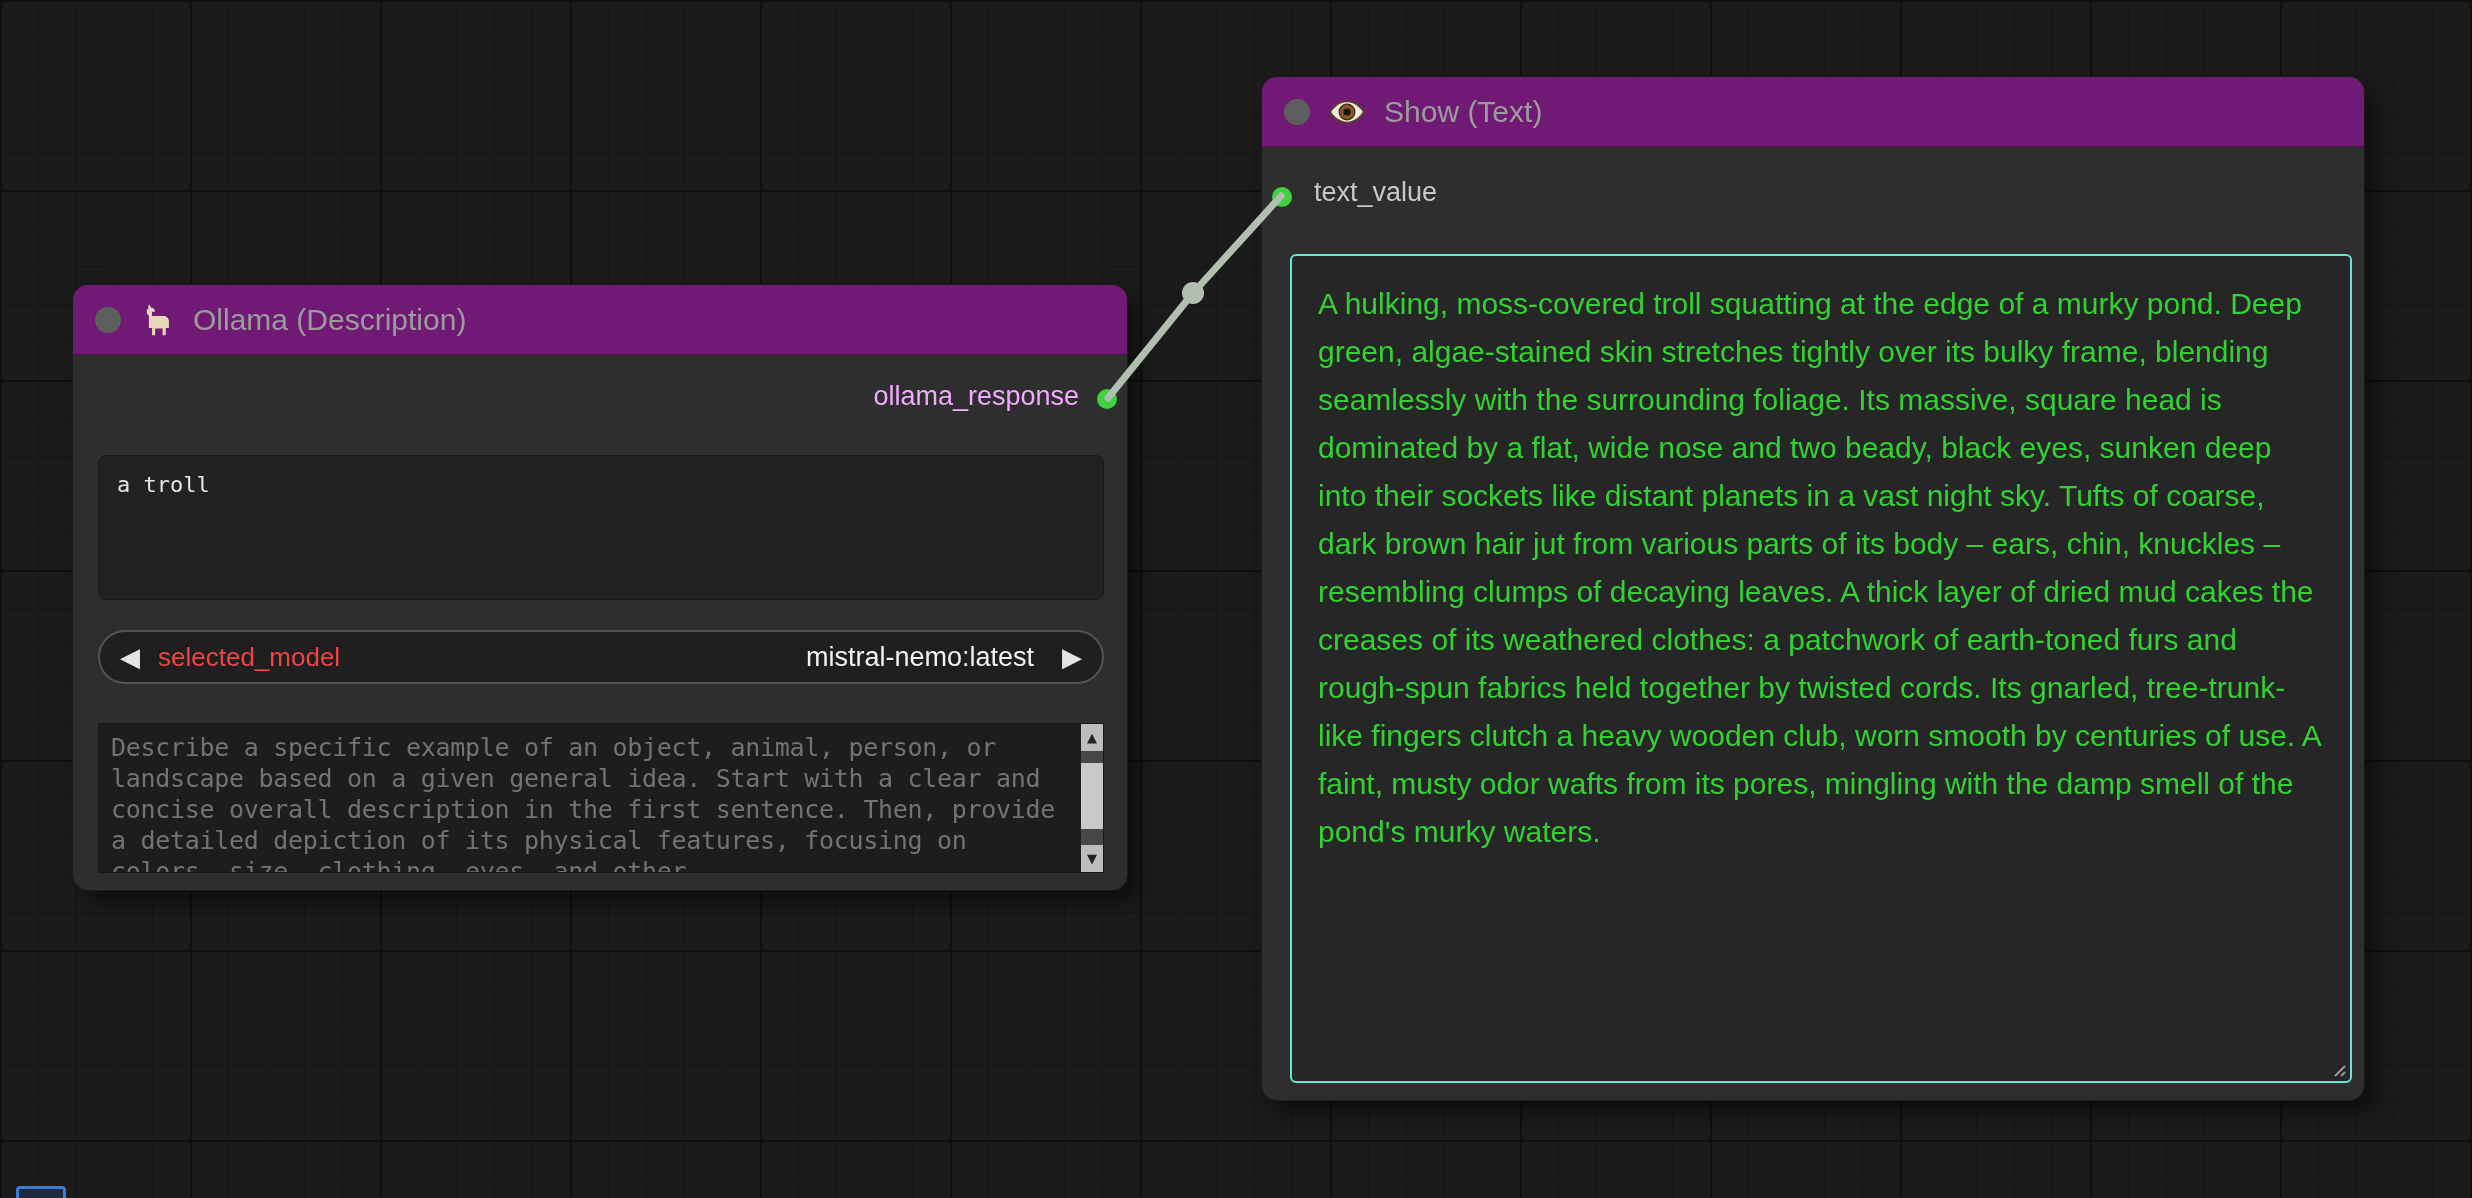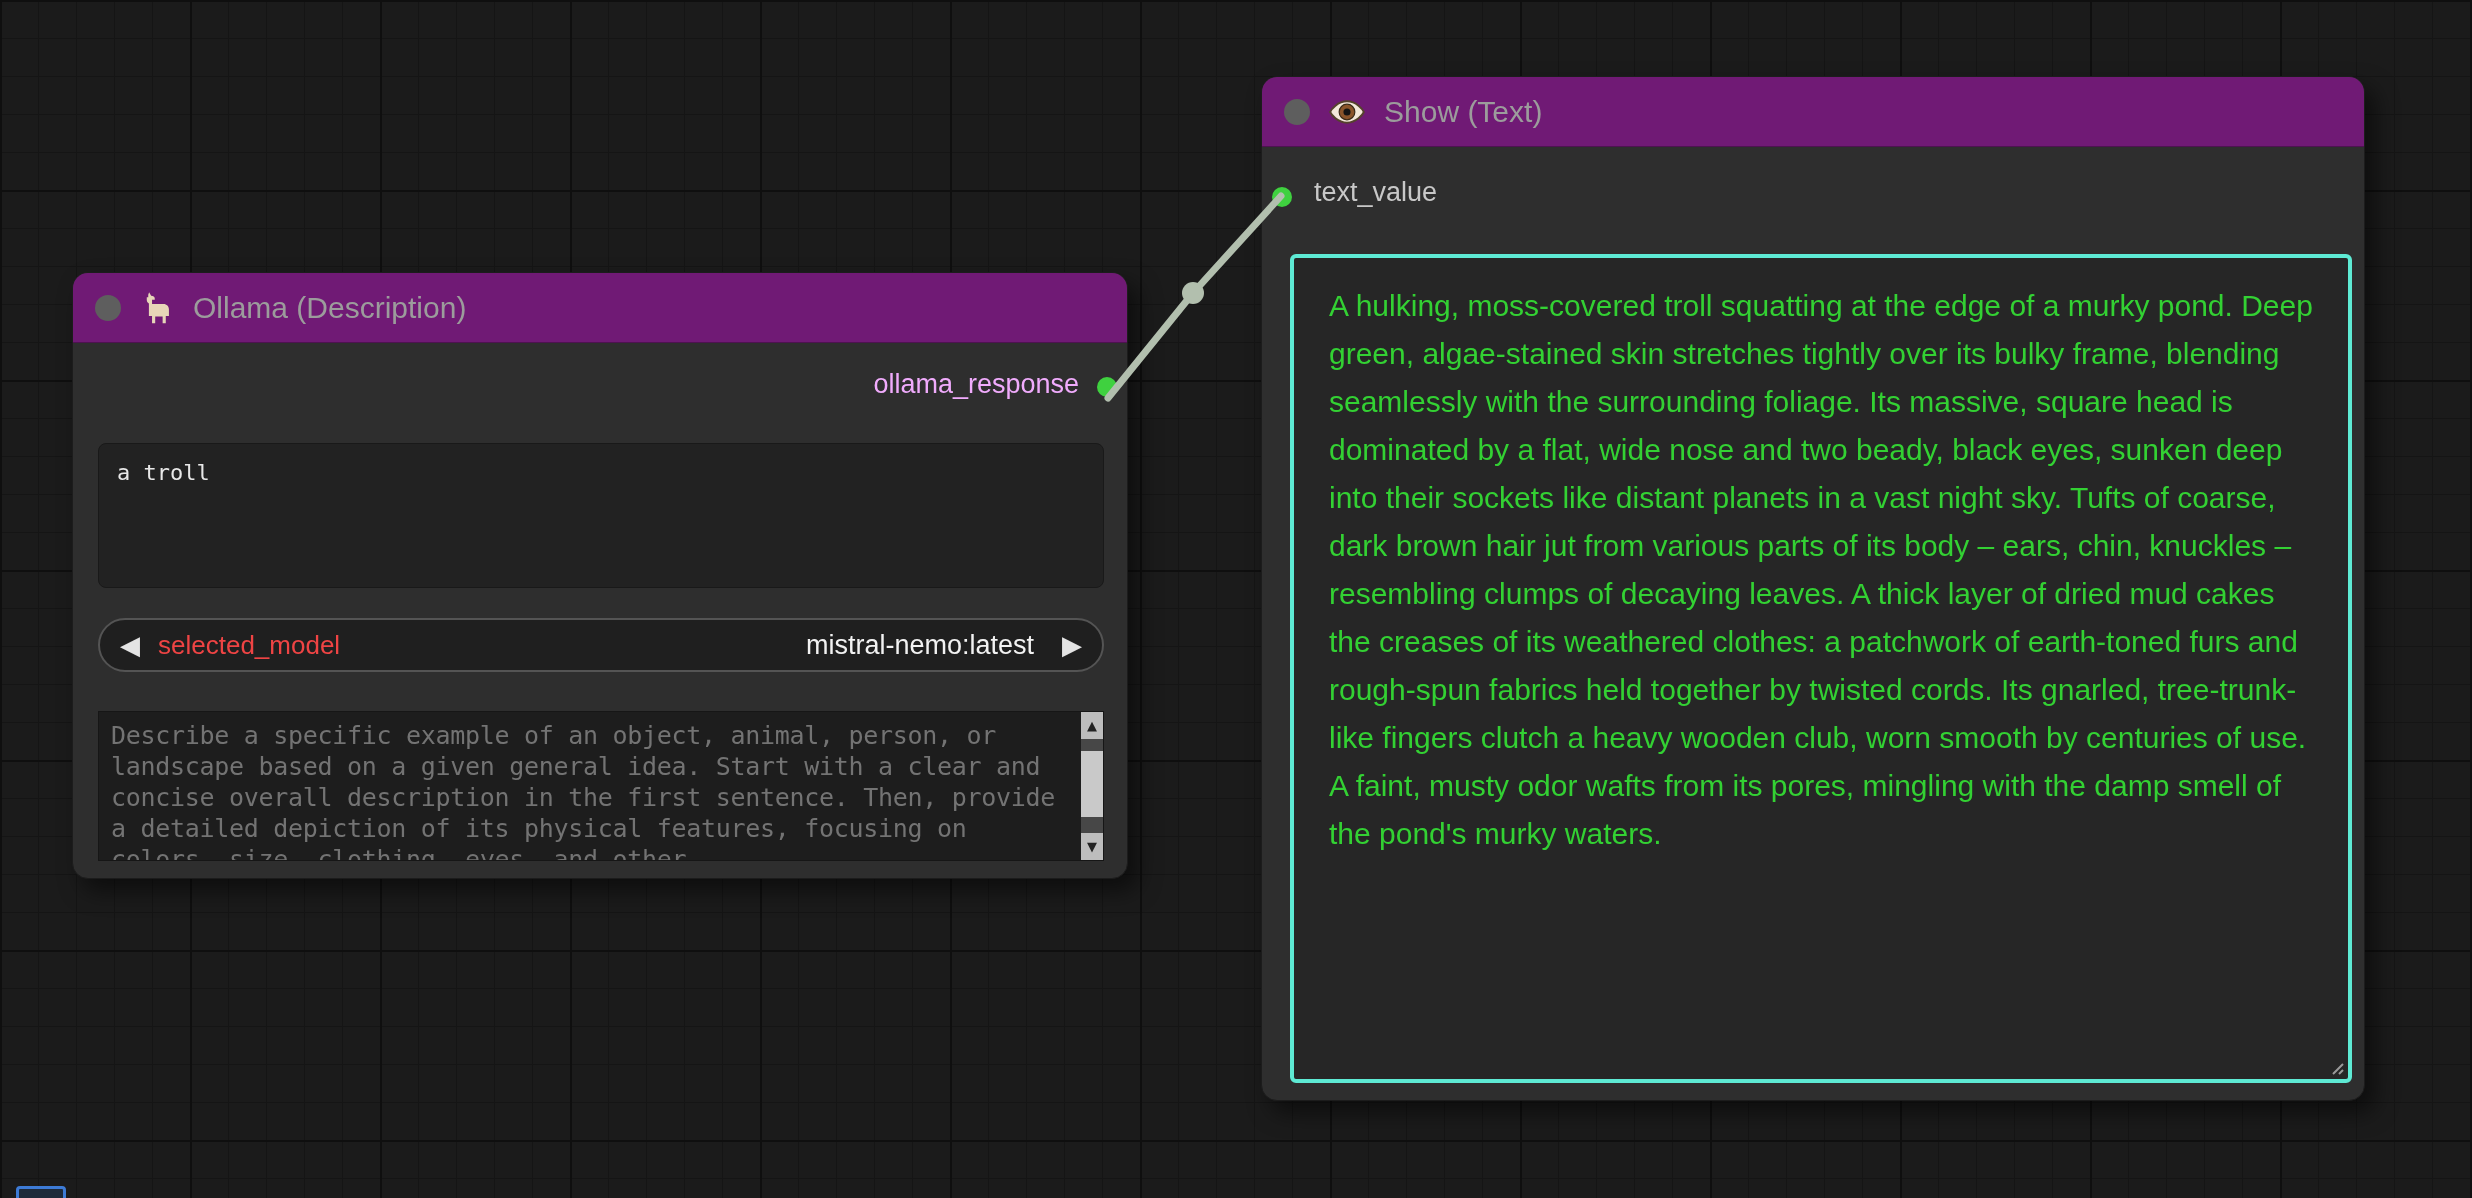--- a/index.html
+++ b/index.html
@@ -28,21 +28,21 @@
     height:70px;display:flex;align-items:center;gap:18px;padding:4px 22px;
     background:#701a75;border-radius:15px 15px 0 0;border-bottom:1px solid rgba(0,0,0,.3);
     font-size:30px;color:#9c9c9c;white-space:nowrap;
   }
   .collapse-dot{width:26px;height:26px;border-radius:50%;background:#5e5e5e;flex:0 0 auto;}
   .node-icon{display:flex;align-items:center;flex:0 0 auto;}
   .slot-dot{width:20px;height:20px;border-radius:50%;background:var(--slot_green);position:absolute;}
   .slot-label{position:absolute;font-size:27px;color:#cdcdcd;}
 
   
-  #ollama-node{left:72px;top:272px;width:1056px;height:607px;}
+  #ollama-node{left:72px;top:284px;width:1056px;height:607px;}
   #ollama-out-label{right:48px;top:96px;color:#f0abfc;text-align:right;}
   #ollama-out-dot{right:10px;top:104px;}
   #prompt-box{
     position:absolute;left:25px;top:170px;width:1006px;height:145px;
     background:#222222;border:1px solid #191919;border-radius:8px;padding:16px 18px;
     font-family:"DejaVu Sans Mono",monospace;font-size:22px;color:#e8e8e8;overflow:hidden;
   }
   #model-widget{
     position:absolute;left:25px;top:345px;width:1006px;height:54px;border-radius:27px;
     background:#1f1f1f;border:2px solid #545454;display:flex;align-items:center;
@@ -63,21 +63,21 @@
   .scroll-btn{width:22px;height:27px;background:#bdbdbd;color:#222;font-size:13px;display:flex;align-items:center;justify-content:center;flex:0 0 auto;font-family:"DejaVu Sans",sans-serif;}
   .scroll-thumb{width:22px;height:66px;background:#c9c9c9;margin-top:12px;flex:0 0 auto;}
   .scroll-btn.bottom{margin-top:auto;}
 
   
   #show-node{left:1261px;top:76px;width:1104px;height:1025px;}
   #show-in-dot{left:10px;top:110px;}
   #show-in-label{left:52px;top:100px;color:#c8c8c8;}
   #show-box{
     position:absolute;left:28px;top:177px;width:1062px;height:829px;
-    background:#262626;border:4px solid #5eead4;border-radius:6px;padding:24px 35px;overflow:hidden;
+    background:#262626;border:2px solid #5eead4;border-radius:6px;padding:24px 26px;overflow:hidden;
   }
   .show-text{font-size:30px;line-height:48px;color:var(--show_text_green);}
   .resize-grip{position:absolute;right:3px;bottom:3px;}
 
   
   #links{position:absolute;left:0;top:0;pointer-events:none;}
 
   
   #fragment{
     position:absolute;left:16px;top:1186px;width:50px;height:26px;

